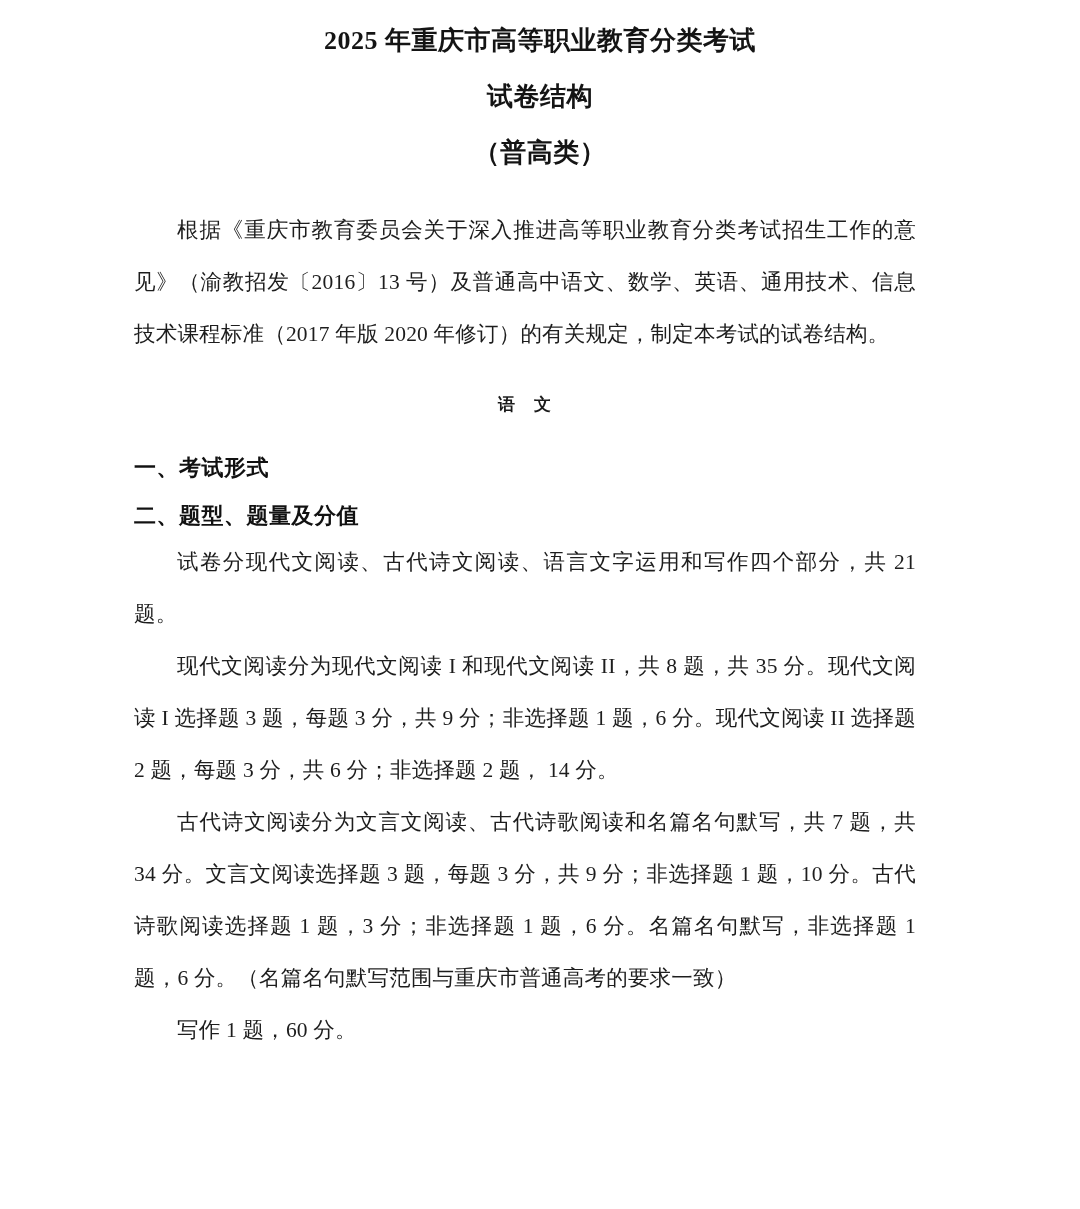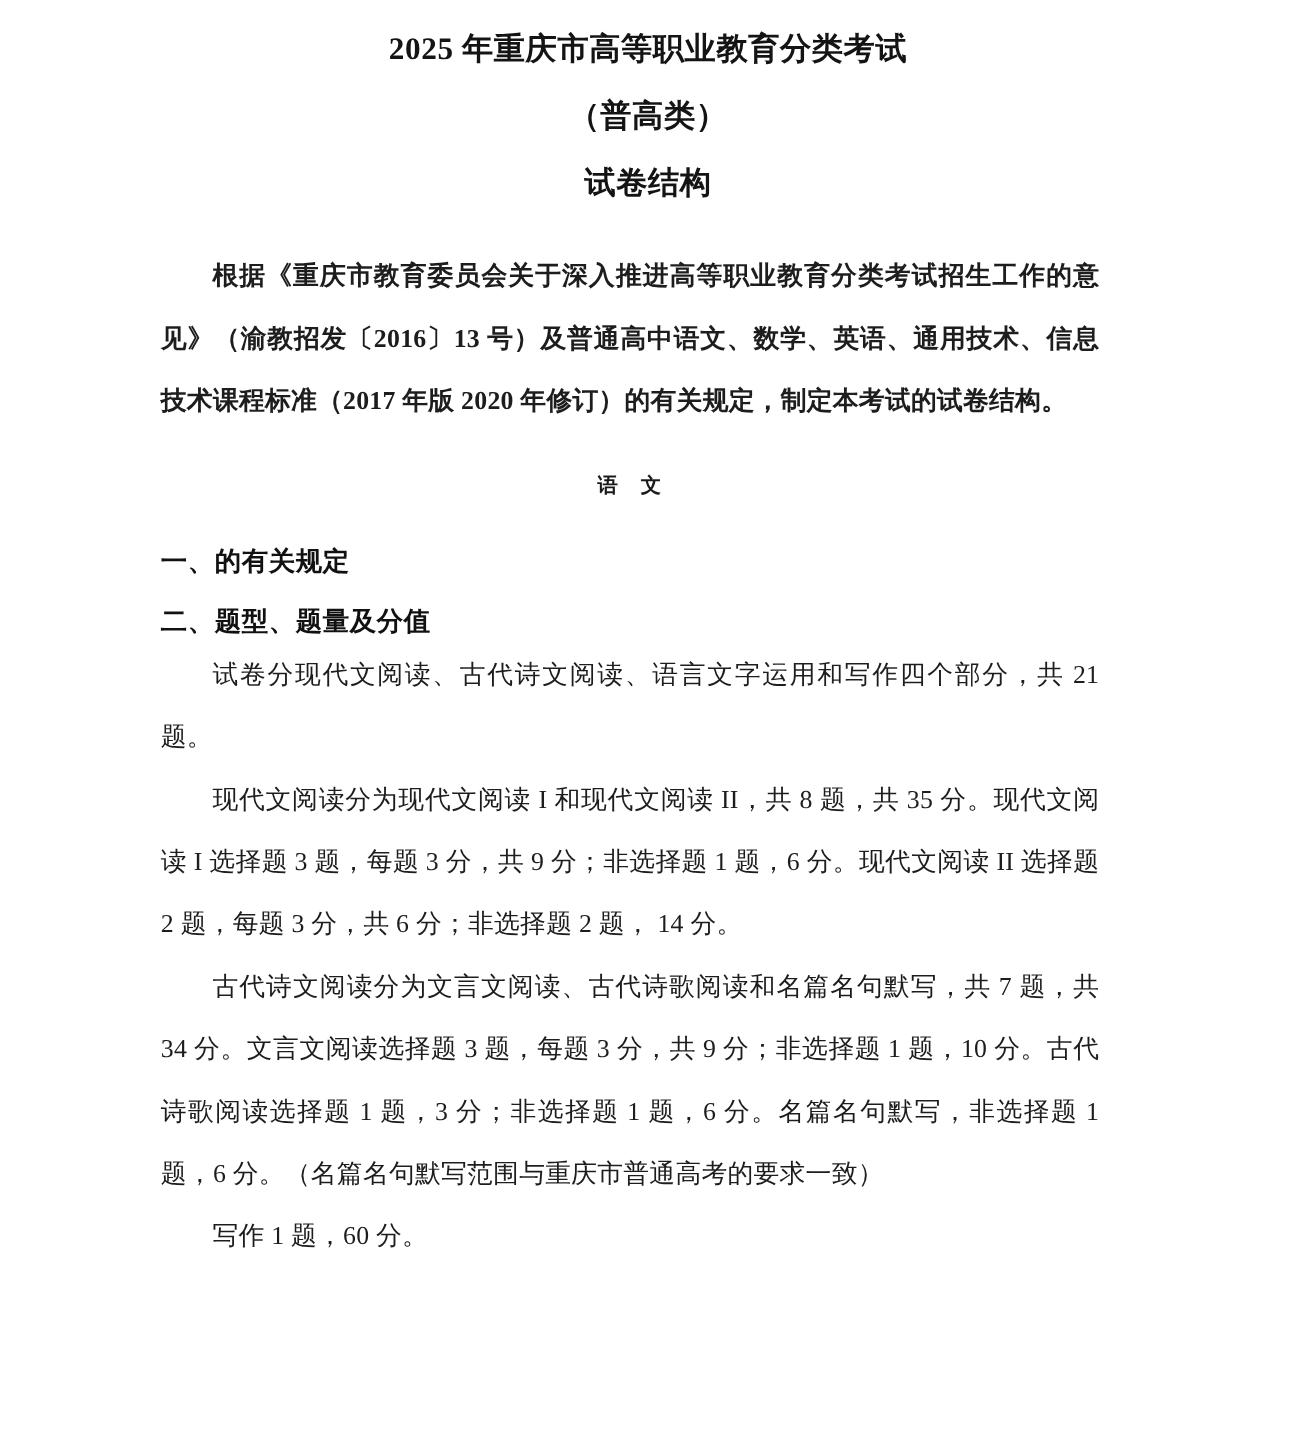--- a/index.html
+++ b/index.html
@@ -79,47 +79,47 @@
   h2.section-heading {
     font-size: 22px;
     font-weight: bold;
     line-height: 32px;
     margin: 30px 0 0 0;
     text-indent: 0;
     letter-spacing: 0.5px;
     color: #111111;
     font-family: "Liberation Sans", "DejaVu Sans", sans-serif;
   }
-  h2.section-heading.tight { margin-top: 18px; }
+  h2.section-heading.tight { margin-top: 18px; font-family: Liberation Mono, monospace; }
 
   .para.first-after-heading { margin-top: 4px; }
 
   
-  #intro-paragraph { margin-top: 34px; font-weight: bold; }
+  #intro-paragraph { margin-top: 34px; }
   #p-form { margin-top: 2px; }
   #p-structure { margin-top: 2px; }
 </style>
 </head>
 <body>
 
 <div class="page">
 
   <div class="title-block">
     <div class="doc-title line1">2025 年重庆市高等职业教育分类考试</div>
+    <div class="doc-title line2">试卷结构</div>
     <div class="doc-title line3">（普高类）</div>
-    <div class="doc-title line2">试卷结构</div>
   </div>
 
   <div class="content">
 
     <p class="para intro" id="intro-paragraph">根据《重庆市教育委员会关于深入推进高等职业教育分类考试招生工作的意见》（渝教招发〔2016〕13 号）及普通高中语文、数学、英语、通用技术、信息技术课程标准（2017 年版 2020 年修订）的有关规定，制定本考试的试卷结构。</p>
 
     <div class="subject-heading">语　文</div>
 
-    <h2 class="section-heading">一、的有关规定</h2>
+    <h2 class="section-heading">一、考试形式</h2>
 
     <h2 class="section-heading tight">二、题型、题量及分值</h2>
     <p class="para first-after-heading" id="p-structure">试卷分现代文阅读、古代诗文阅读、语言文字运用和写作四个部分，共 21 题。</p>
     <p class="para">现代文阅读分为现代文阅读 I 和现代文阅读 II，共 8 题，共 35 分。现代文阅读 I 选择题 3 题，每题 3 分，共 9 分；非选择题 1 题，6 分。现代文阅读 II 选择题 2 题，每题 3 分，共 6 分；非选择题 2 题， 14 分。</p>
     <p class="para">古代诗文阅读分为文言文阅读、古代诗歌阅读和名篇名句默写，共 7 题，共 34 分。文言文阅读选择题 3 题，每题 3 分，共 9 分；非选择题 1 题，10 分。古代诗歌阅读选择题 1 题，3 分；非选择题 1 题，6 分。名篇名句默写，非选择题 1 题，6 分。（名篇名句默写范围与重庆市普通高考的要求一致）</p>
     <p class="para">写作 1 题，60 分。</p>
 
   </div>
 </div>
 

